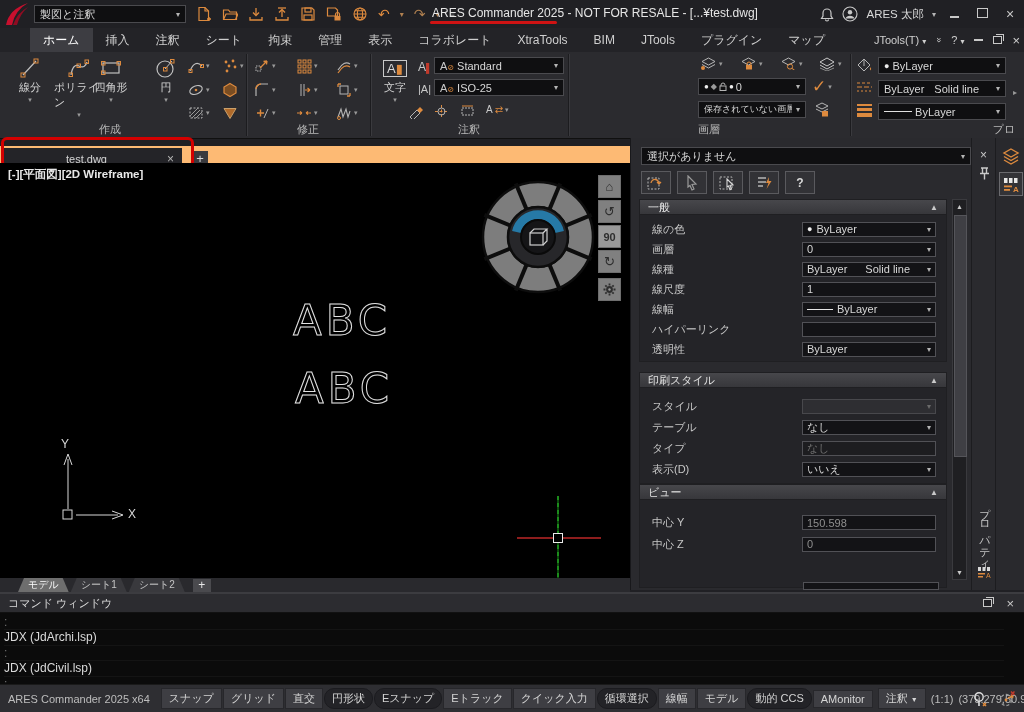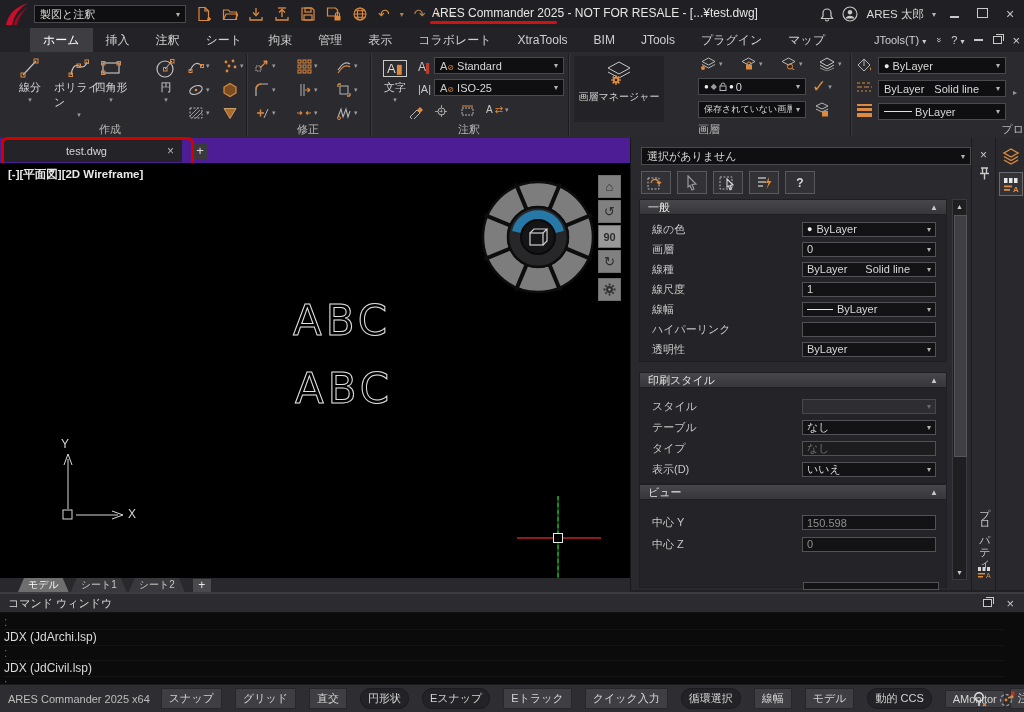--- a/index.html
+++ b/index.html
@@ -35,21 +35,21 @@
   .gsep{width:1px;background:#1c1c1f;border-right:1px solid #3a3a3e;top:2px;height:82px;}
   .glabel{font-size:11px;color:#b9b9b9;top:70px;text-align:center;}
   .bigbtn{display:flex;flex-direction:column;align-items:center;font-size:11px;color:#d2d2d2;}
   .bigbtn .arw{font-size:7px;color:#9a9a9a;margin-top:1px;}
   .smico{display:flex;align-items:center;gap:2px;}
   .smico .arw{font-size:7px;color:#9a9a9a;}
   .aico{font-size:11px;color:#c9c9c9;}
   .aico .sub{font-size:8px;color:#dd8a3e;}
   .check{color:#dd8a3e;font-size:17px;font-weight:bold;}
   
-  #doctab-bar{left:0;top:138px;width:630px;height:25px;background:#4c1d95;border-bottom:1px solid #151515;}
+  #doctab-bar{left:0;top:146px;width:630px;height:25px;background:#fdba74;border-bottom:1px solid #151515;}
   #doctab{left:4px;top:2px;width:178px;height:22px;background:#242428;display:flex;align-items:center;font-size:11px;color:#d5d5d5;}
   #doctab .close{margin-left:auto;margin-right:8px;color:#b5b5b5;font-size:12px;}
   #doctab .tlabel{margin-left:62px;}
   #red-tab-box{left:1px;top:137px;width:187px;height:25px;border:3px solid #d40000;border-radius:6px;pointer-events:none;}
   #newtab{left:192px;top:5px;width:16px;height:16px;background:#3a3a3e;color:#d8d8d8;text-align:center;line-height:15px;font-size:13px;}
   
   #canvas{left:0;top:163px;width:630px;height:415px;background:#000;overflow:hidden;}
   #vp-label{left:8px;top:4px;font-size:11.5px;font-weight:bold;color:#e8e8e8;}
   .cadtext{color:#e2e2e2;-webkit-text-fill-color:transparent;-webkit-text-stroke:1px #e2e2e2;
            font-family:"DejaVu Sans",sans-serif;white-space:nowrap;}
@@ -464,32 +464,20 @@
         <path d="M2,2 h11" stroke="#dd8a3e"></path>
       </svg>
     </div>
   <div class="smico abs" style="left:486px;top:52px;">
       <span style="font-size:10px;color:#c9c9c9;">A</span>
       <span style="font-size:10px;color:#dd8a3e;">⇄</span>
       <span class="arw">▾</span>
     </div>
   <div class="glabel abs" style="left:370px;width:198px;">注釈</div>
 
-  <div class="bigbtn abs" style="left:574px;top:4px;width:90px;height:62px;background:#232327;justify-content:flex-start;padding-top:4px;">
-    <svg width="30" height="26" fill="none">
-        <path d="M15,2 L26,8 15,14 4,8 Z" stroke="#c9c9c9"></path>
-        <path d="M4,12 l11,6 11,-6" stroke="#c9c9c9"></path>
-        <g fill="#dd8a3e">
-          <circle cx="12" cy="20" r="3.2"></circle>
-          <path d="M12,15.2 v9.6 M7.2,20 h9.6 M8.6,16.6 l6.8,6.8 M15.4,16.6 l-6.8,6.8" stroke="#dd8a3e" stroke-width="1.6"></path>
-        </g>
-        <circle cx="12" cy="20" r="1.3" fill="#232327"></circle>
-      </svg>
-    <span style="font-size:10px;margin-top:4px;">画層マネージャー</span>
-  </div>
   <div class="smico abs" style="left:700px;top:5px;">
       <svg width="17" height="13" fill="none">
         <path d="M8.5,1 L15,4.5 8.5,8 2,4.5 Z" stroke="#b5b5b5"></path>
         <path d="M2,7.5 l6.5,3.5 6.5,-3.5" stroke="#b5b5b5"></path>
         <circle cx="3" cy="11" r="2" fill="#dd8a3e"></circle>
       </svg>
       <span class="arw">▾</span>
     </div>
   <div class="smico abs" style="left:740px;top:5px;">
       <svg width="17" height="13" fill="none">
@@ -568,21 +556,21 @@
   <div class="abs" style="left:856px;top:51px;">
       <svg width="17" height="14" fill="#dd8a3e">
         <rect x="1" y="1" width="15" height="2"></rect>
         <rect x="1" y="5" width="15" height="3"></rect>
         <rect x="1" y="10" width="15" height="4"></rect>
       </svg>
     </div>
   <div class="combo abs" style="left:878px;top:51px;width:128px;height:17px;">
     <span style="display:inline-block;width:28px;border-top:1px solid #e0e0e0;"></span>&nbsp;<span>ByLayer</span><span class="arw">▾</span>
   </div>
-  <div class="glabel abs" style="left:984px;width:40px;text-align:right;">プロ</div>
+  <div class="glabel abs" style="left:984px;width:40px;text-align:center;">プロ</div>
   <div class="abs" style="left:1013px;top:36px;color:#9a9a9a;font-size:8px;">▸</div>
 </div>
 
 <div id="doctab-bar" class="abs">
   <div id="doctab" class="abs">
     <span class="tlabel">test.dwg</span>
     <span class="close">×</span>
   </div>
   <div id="newtab" class="abs">+</div>
 </div>
@@ -896,21 +884,21 @@
   <div class="cline dim"><span>:</span></div>
       <div class="cline"><span>JDX (JdArchi.lsp)</span></div>
       <div class="cline dim"><span>:</span></div>
       <div class="cline"><span>JDX (JdCivil.lsp)</span></div>
       <div class="cline dim"><span>:</span></div>
     </div>
 </div>
 
 <div id="statusbar" class="abs">
   <span id="sb-app">ARES Commander 2025 x64</span>
-  <div class="row" style="gap:13px;text-align:right;">
+  <div class="row" style="gap:1px;text-align:right;">
 
   <div class="sbtn"><span>スナップ</span></div>
       <div class="sbtn"><span>グリッド</span></div>
       <div class="sbtn"><span>直交</span></div>
       <div class="sbtn on"><span>円形状</span></div>
       <div class="sbtn on"><span>Eスナップ</span></div>
       <div class="sbtn"><span>Eトラック</span></div>
       <div class="sbtn"><span>クイック入力</span></div>
       <div class="sbtn on"><span>循環選択</span></div>
       <div class="sbtn"><span>線幅</span></div>

